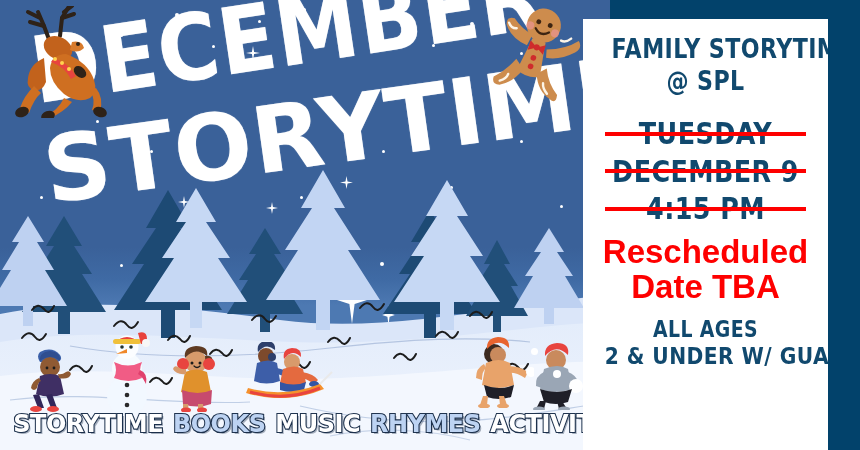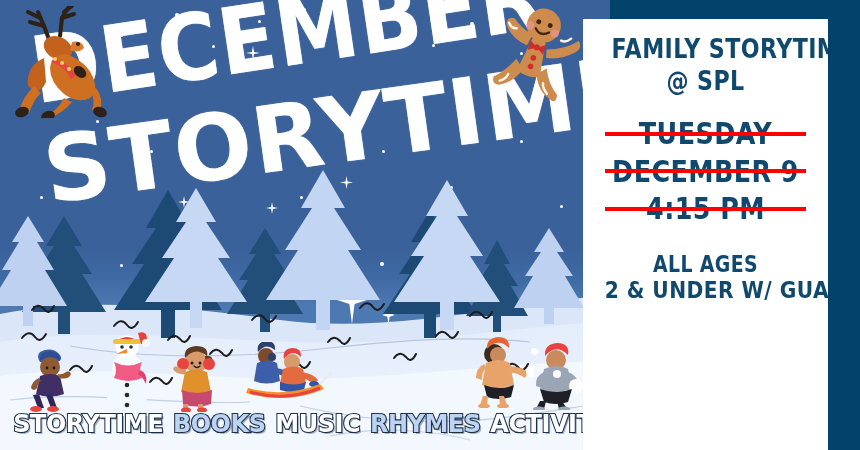--- a/index.html
+++ b/index.html
@@ -118,21 +118,21 @@
 
   #resched{
     margin-top:10px;
     color:#fe0000;
     font-family:"Liberation Sans",sans-serif;
     font-weight:700;
     font-size:33px;
     line-height:1.05;
   }
 
-  .ages{margin-top:28px;}
+  .ages{margin-top:14px;}
   #ages-l1{font-size:23px;}
   #ages-l2{font-size:23px;margin-top:3px;transform:scaleX(.88);}
 
   
   .fig{position:absolute;}
   .fig svg{display:block;}
 </style>
 </head>
 <body>
 
@@ -516,20 +516,24 @@
       <div class="sched-line">
         <div class="navy-txt">DECEMBER 9</div>
         <div class="strike"></div>
       </div>
       <div class="sched-line">
         <div class="navy-txt">4:15 PM</div>
         <div class="strike"></div>
       </div>
     </div>
 
+    <div id="resched">
+      <div>Rescheduled</div>
+      <div>Date TBA</div>
+    </div>
 
     <div class="ages">
       <div class="navy-txt" id="ages-l1">ALL AGES</div>
       <div class="navy-txt" id="ages-l2">2 &amp; UNDER W/ GUARDIAN</div>
     </div>
 
   </div>
 
 </div>
 

